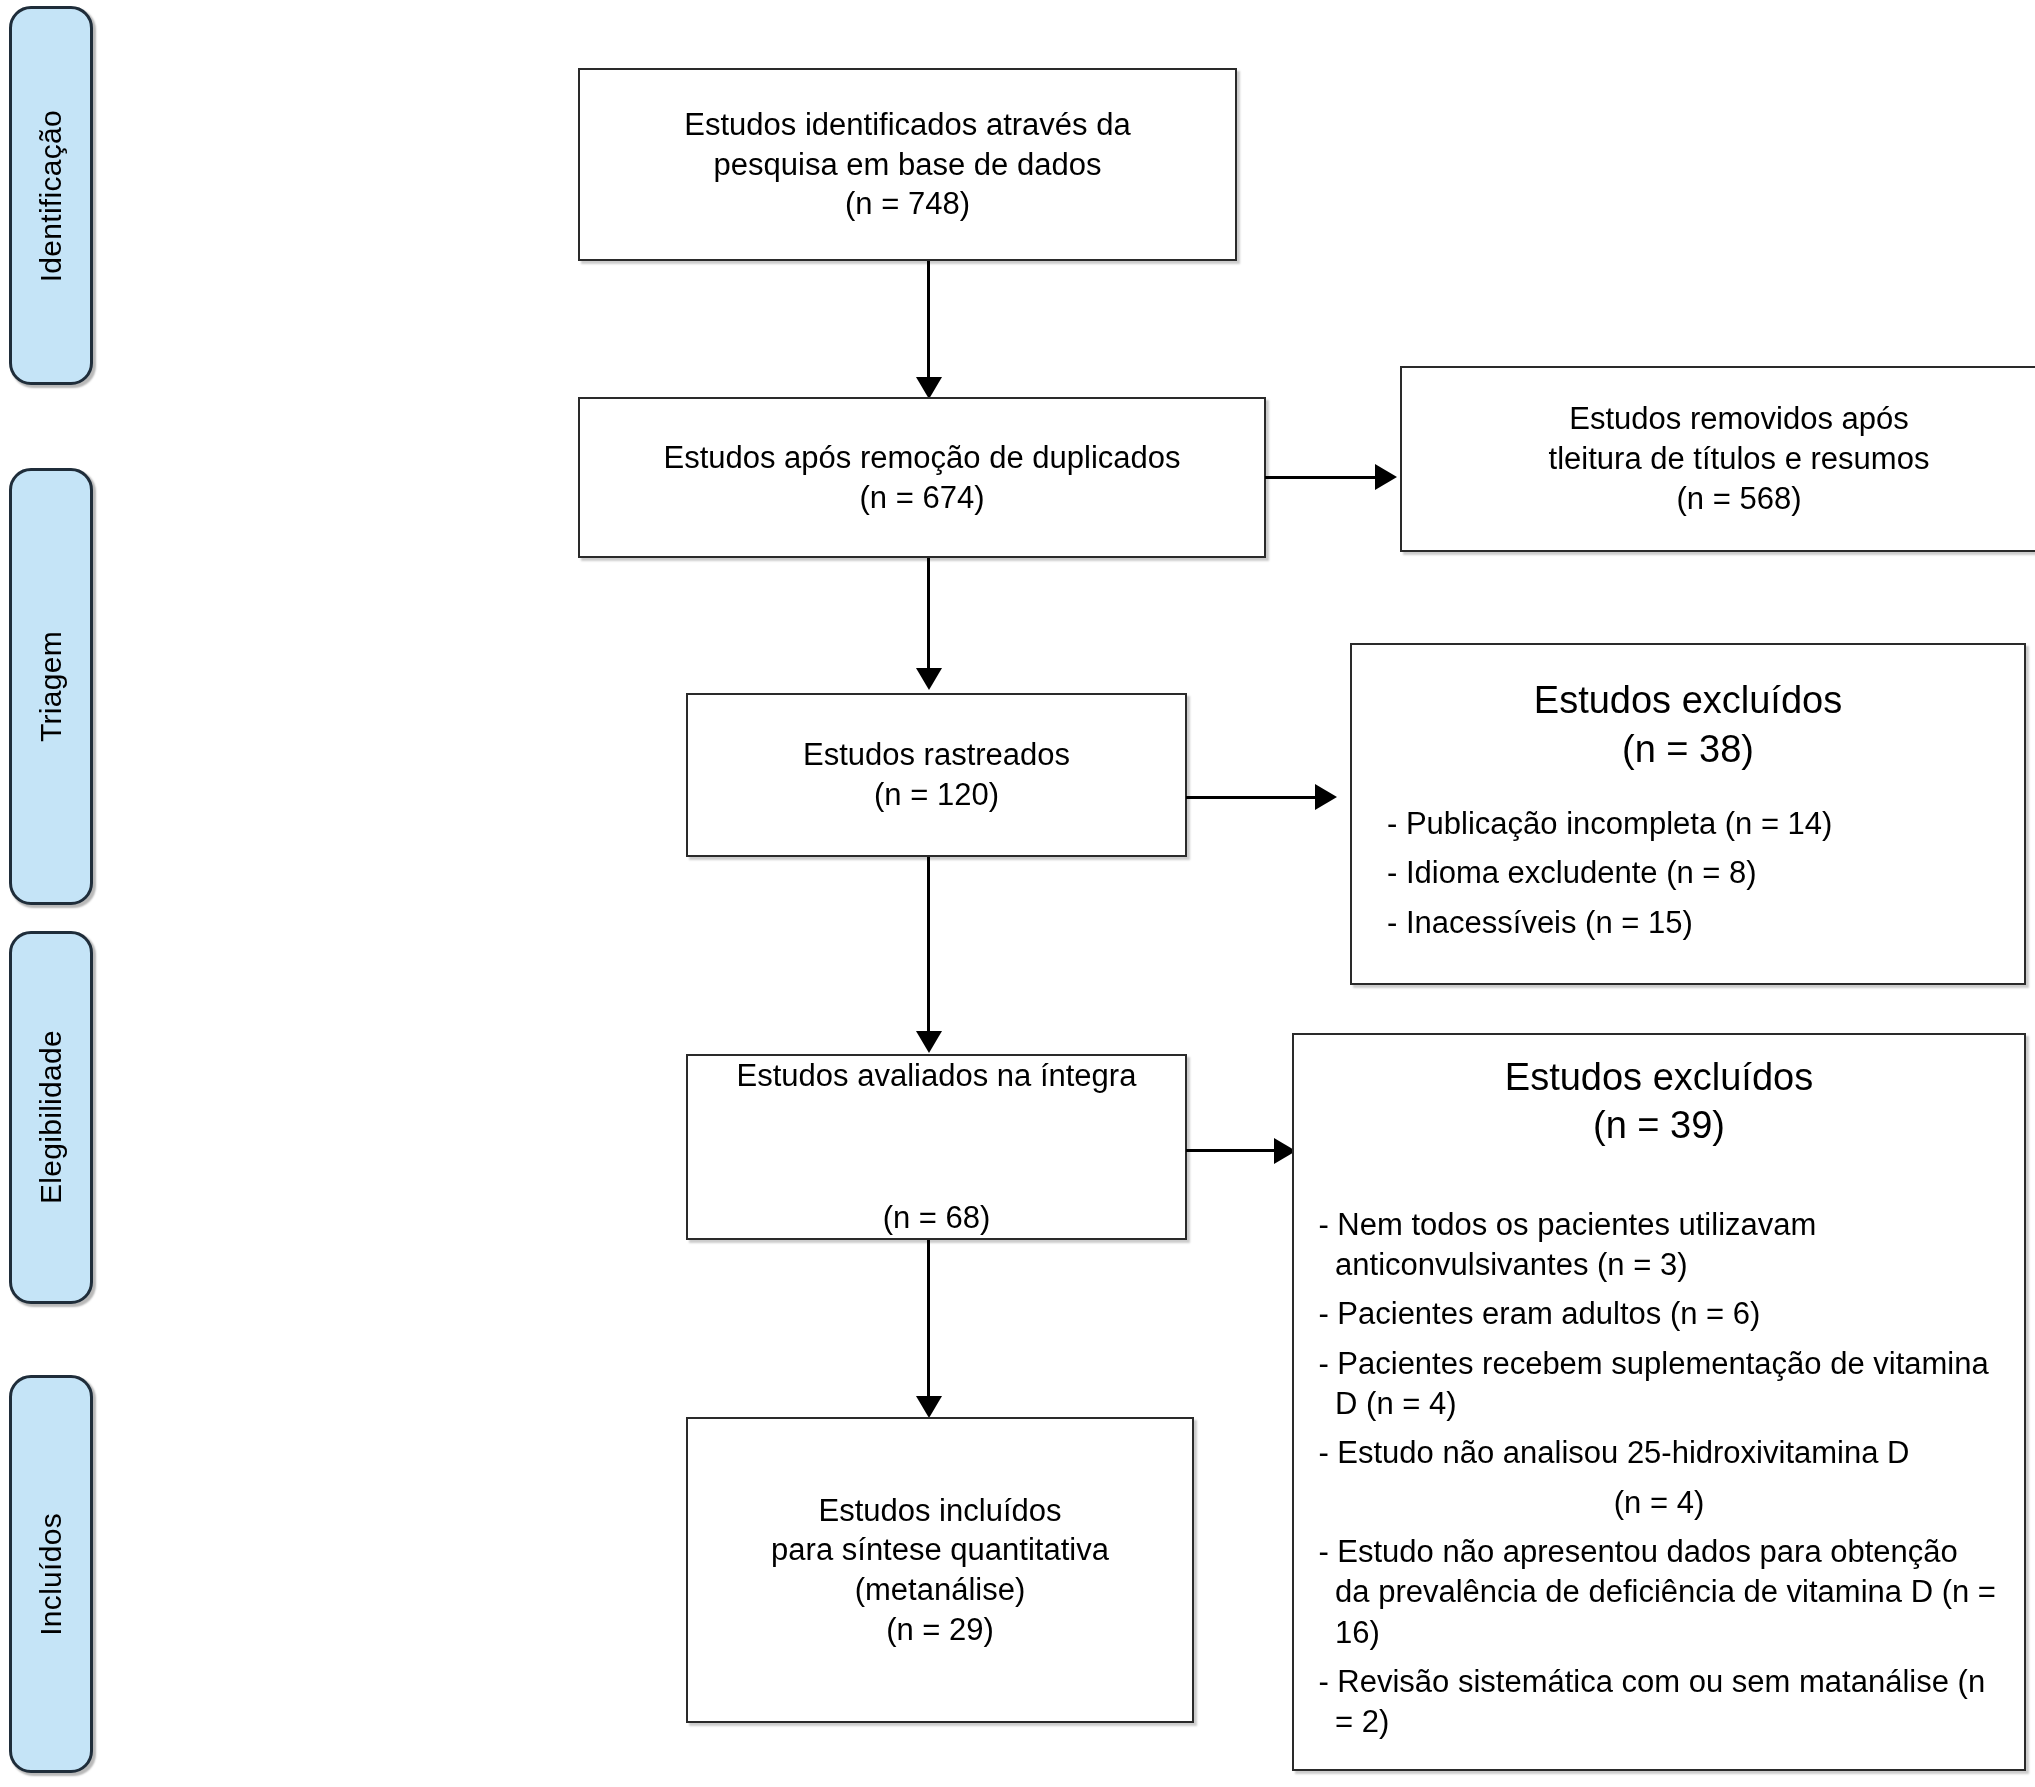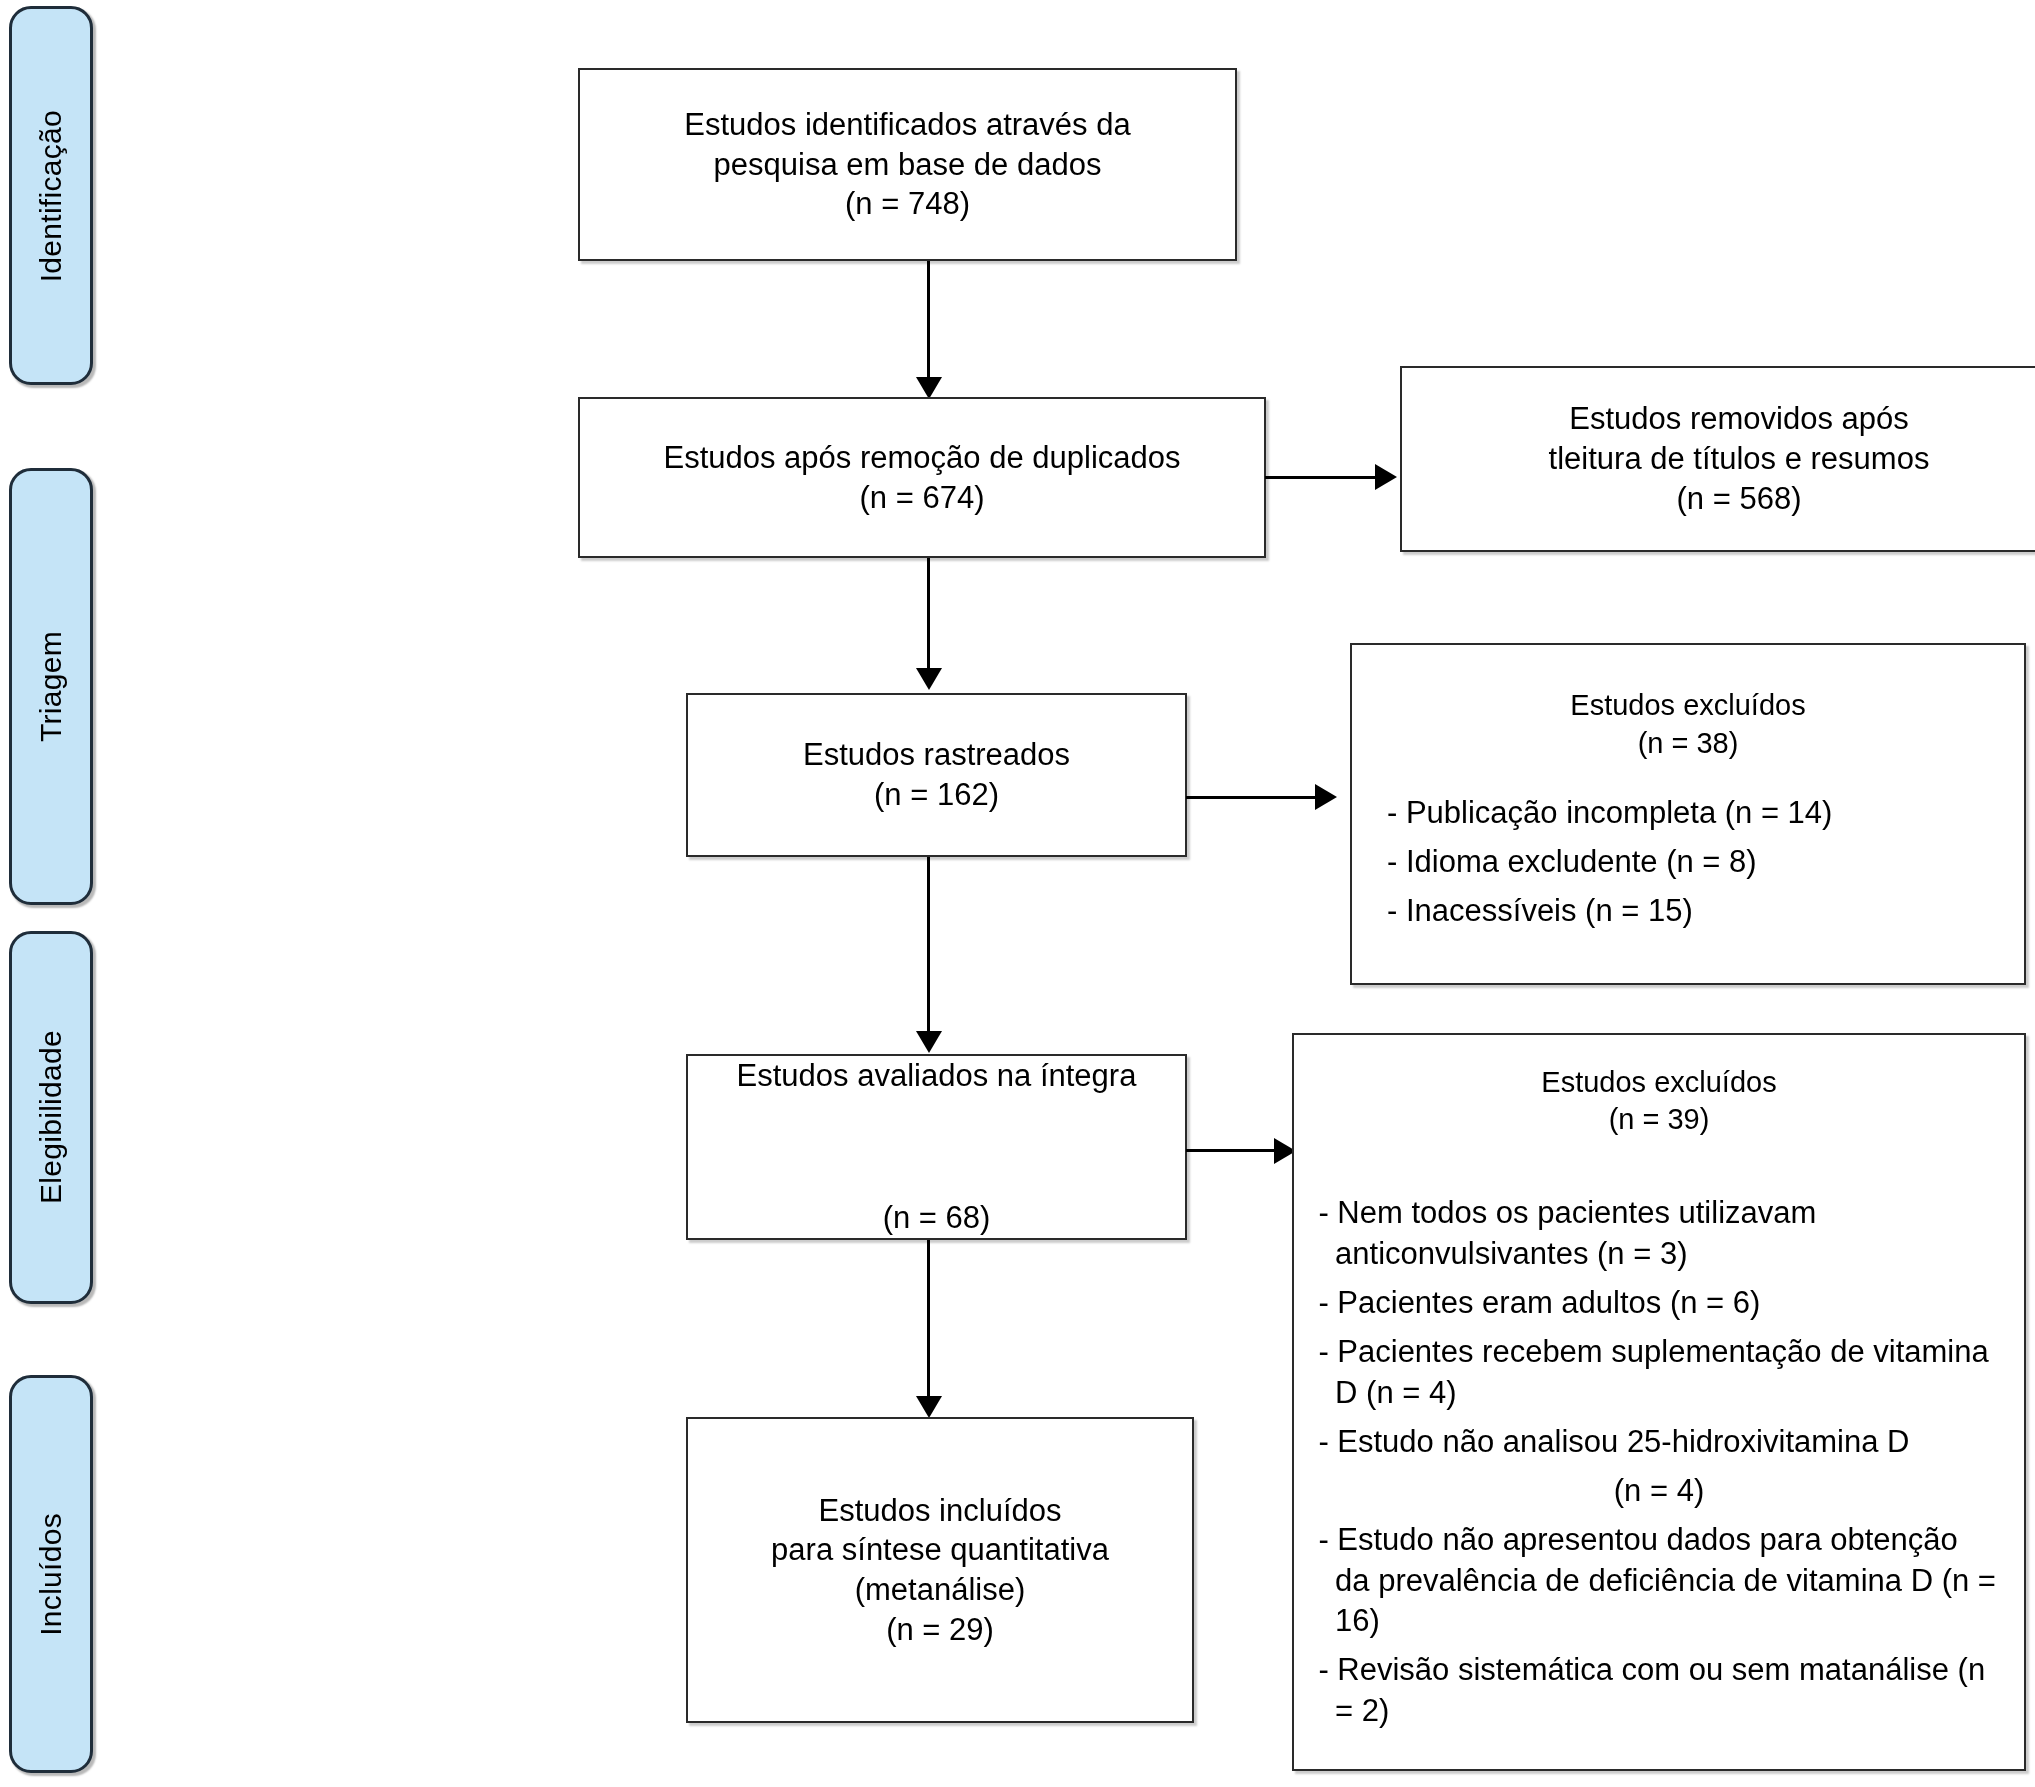--- a/index.html
+++ b/index.html
@@ -54,21 +54,21 @@
   .flow-box.centered {
     align-items: center;
     text-align: center;
   }
   .box-line {
     font-size: 31px;
     line-height: 1.28;
     white-space: nowrap;
   }
   .box-head {
-    font-size: 29px;
+    font-size: 38px;
     line-height: 1.28;
     text-align: center;
     white-space: nowrap;
   }
   .reason-list {
     list-style: none;
     margin: 0;
     padding: 0;
     width: 100%;
   }
@@ -155,21 +155,21 @@
     <div class="box-line">Estudos removidos após</div>
     <div class="box-line">tleitura de títulos e resumos</div>
     <div class="box-line">(n = 568)</div>
   </div>
 
   <div class="v-line" style="left:927px; top:558px; height:116px;"></div>
   <div class="arrow-down" style="left:916px; top:668px;"></div>
 
   <div class="flow-box centered" style="left:686px; top:693px; width:501px; height:164px;">
     <div class="box-line">Estudos rastreados</div>
-    <div class="box-line">(n = 162)</div>
+    <div class="box-line">(n = 120)</div>
   </div>
 
   <div class="h-line" style="left:1186px; top:796px; width:135px;"></div>
   <div class="arrow-right" style="left:1315px; top:784px;"></div>
 
   <div class="flow-box" style="left:1350px; top:643px; width:676px; height:342px; padding:22px 35px;">
     <div class="box-head">Estudos excluídos</div>
     <div class="box-head" style="margin-bottom:31px;">(n = 38)</div>
     <ul class="reason-list">
       <li class="reason-item">- Publicação incompleta  (n = 14)</li>

